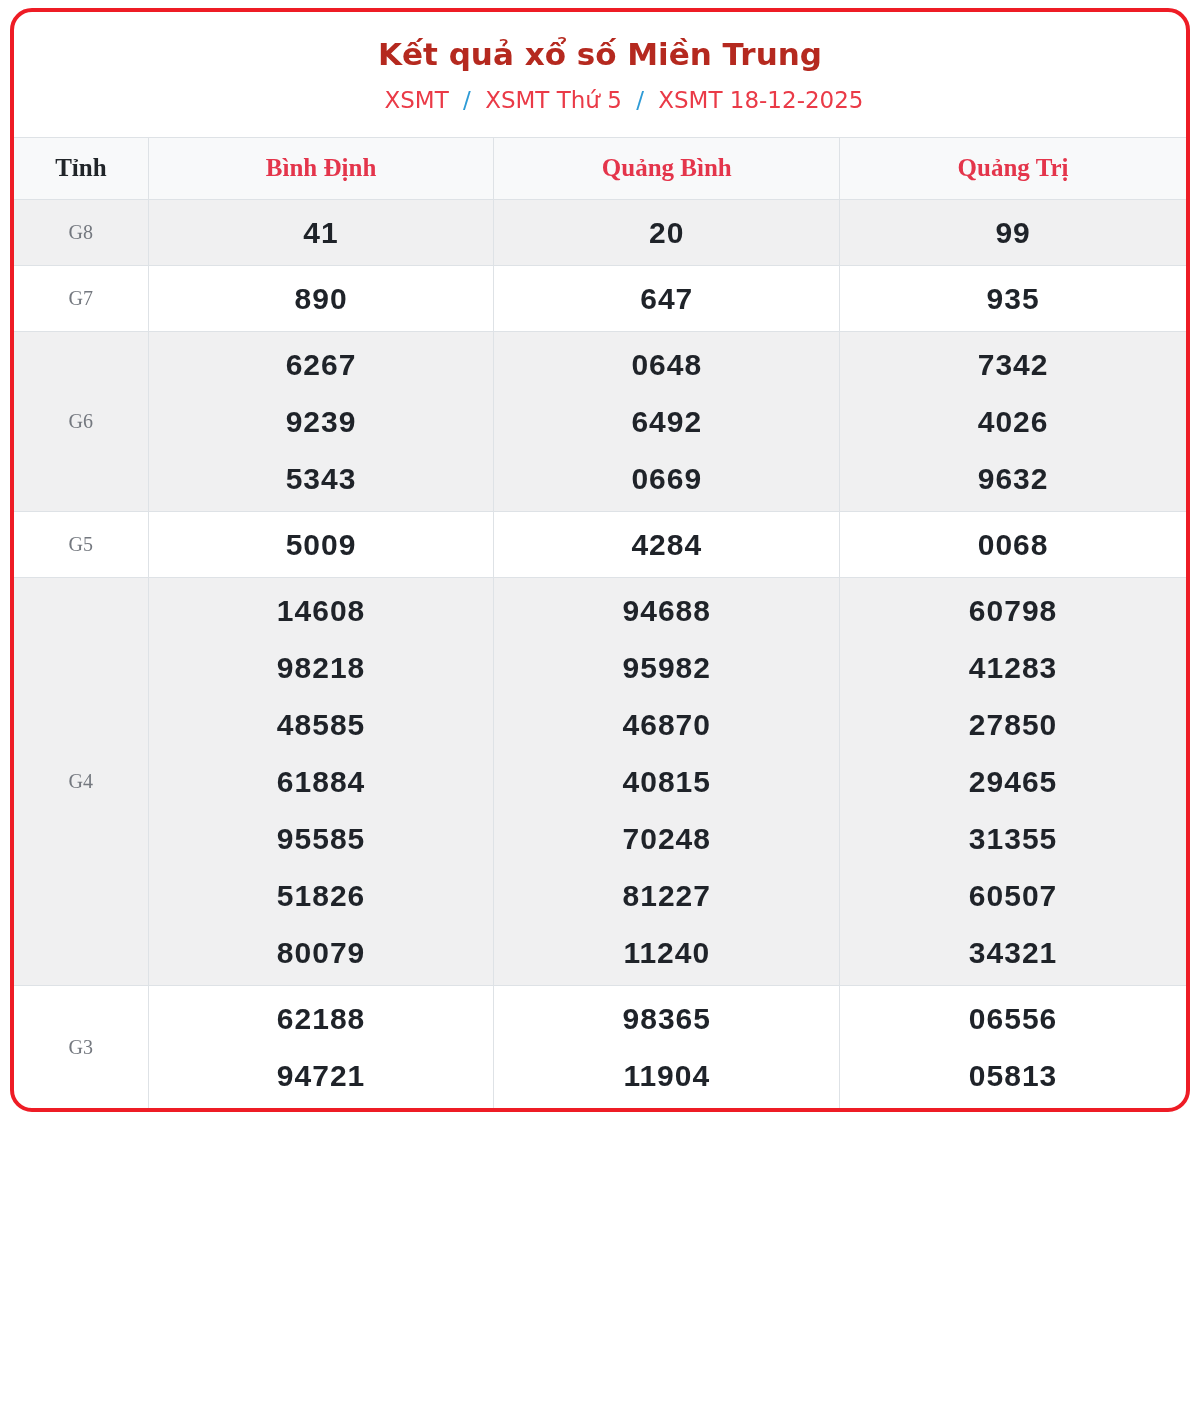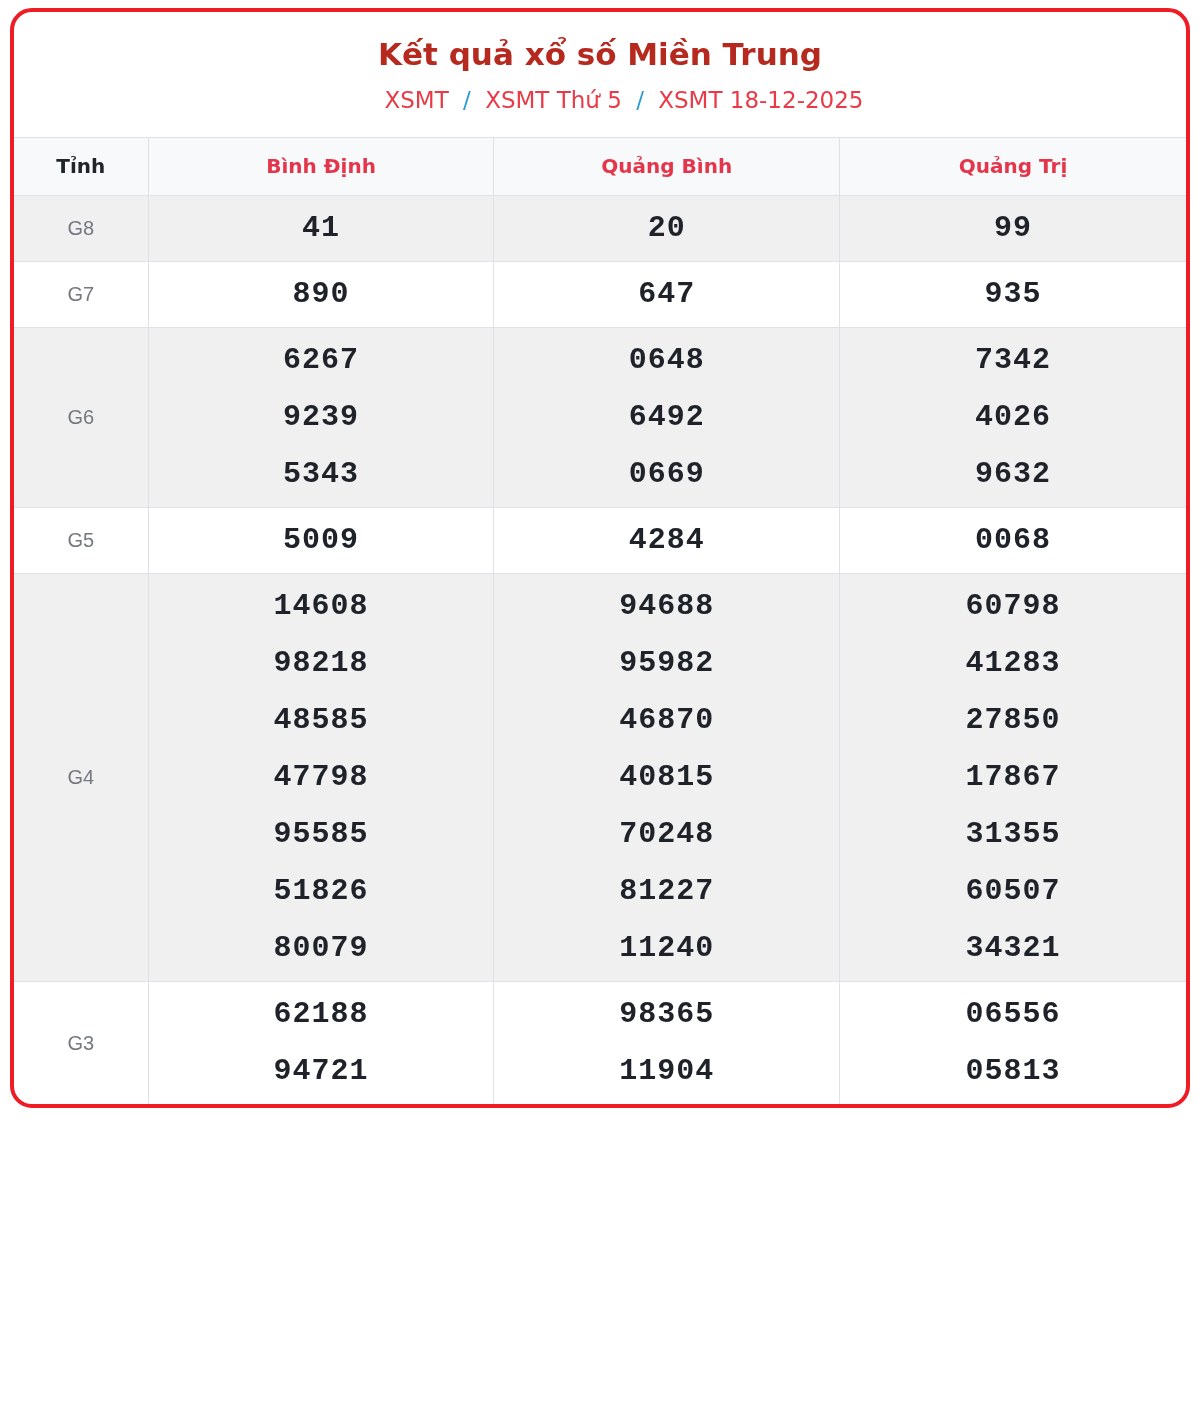--- a/index.html
+++ b/index.html
@@ -67,35 +67,36 @@
   }
   table.results th,
   table.results td {
     border: 1px solid var(--grid-line);
     text-align: center;
     vertical-align: middle;
   }
   thead th {
     background: var(--header-bg);
     padding: 16px 12px 17px;
-    font-size: 20px;
+    font-size: 25px;
     font-weight: 700;
+    font-family: Liberation Serif, serif;
   }
   th.label-col { color: #212529; }
   th.province  { color: var(--province-header); cursor: pointer; }
   .label-cell {
     color: var(--label-text);
     font-size: 20px;
     font-weight: 400;
-    font-family: Liberation Sans, sans-serif;
+    font-family: Liberation Serif, serif;
     margin-top: 16px;
   }
   .value-cell {
     padding: 4px 0;
-    font-family: Liberation Mono, monospace;
+    font-family: Liberation Sans, sans-serif;
   }
   .num {
     font-size: 30px;
     line-height: 57px;
     font-weight: 700;
     color: var(--value-text);
     letter-spacing: 1px;
   }
   tr.shaded td { background: var(--shaded-bg); }
   tr.special .num {
@@ -189,39 +190,39 @@
             <td class="value-cell">
               <div class="num">0068</div>
             </td>
           </tr>
           <tr class="shaded">
             <td class="label-cell">G4</td>
             <td class="value-cell">
               <div class="num">14608</div>
               <div class="num">98218</div>
               <div class="num">48585</div>
-              <div class="num">47798</div>
+              <div class="num">61884</div>
               <div class="num">95585</div>
               <div class="num">51826</div>
               <div class="num">80079</div>
             </td>
             <td class="value-cell">
               <div class="num">94688</div>
               <div class="num">95982</div>
               <div class="num">46870</div>
               <div class="num">40815</div>
               <div class="num">70248</div>
               <div class="num">81227</div>
               <div class="num">11240</div>
             </td>
             <td class="value-cell">
               <div class="num">60798</div>
               <div class="num">41283</div>
               <div class="num">27850</div>
-              <div class="num">17867</div>
+              <div class="num">29465</div>
               <div class="num">31355</div>
               <div class="num">60507</div>
               <div class="num">34321</div>
             </td>
           </tr>
           <tr>
             <td class="label-cell">G3</td>
             <td class="value-cell">
               <div class="num">62188</div>
               <div class="num">94721</div>

